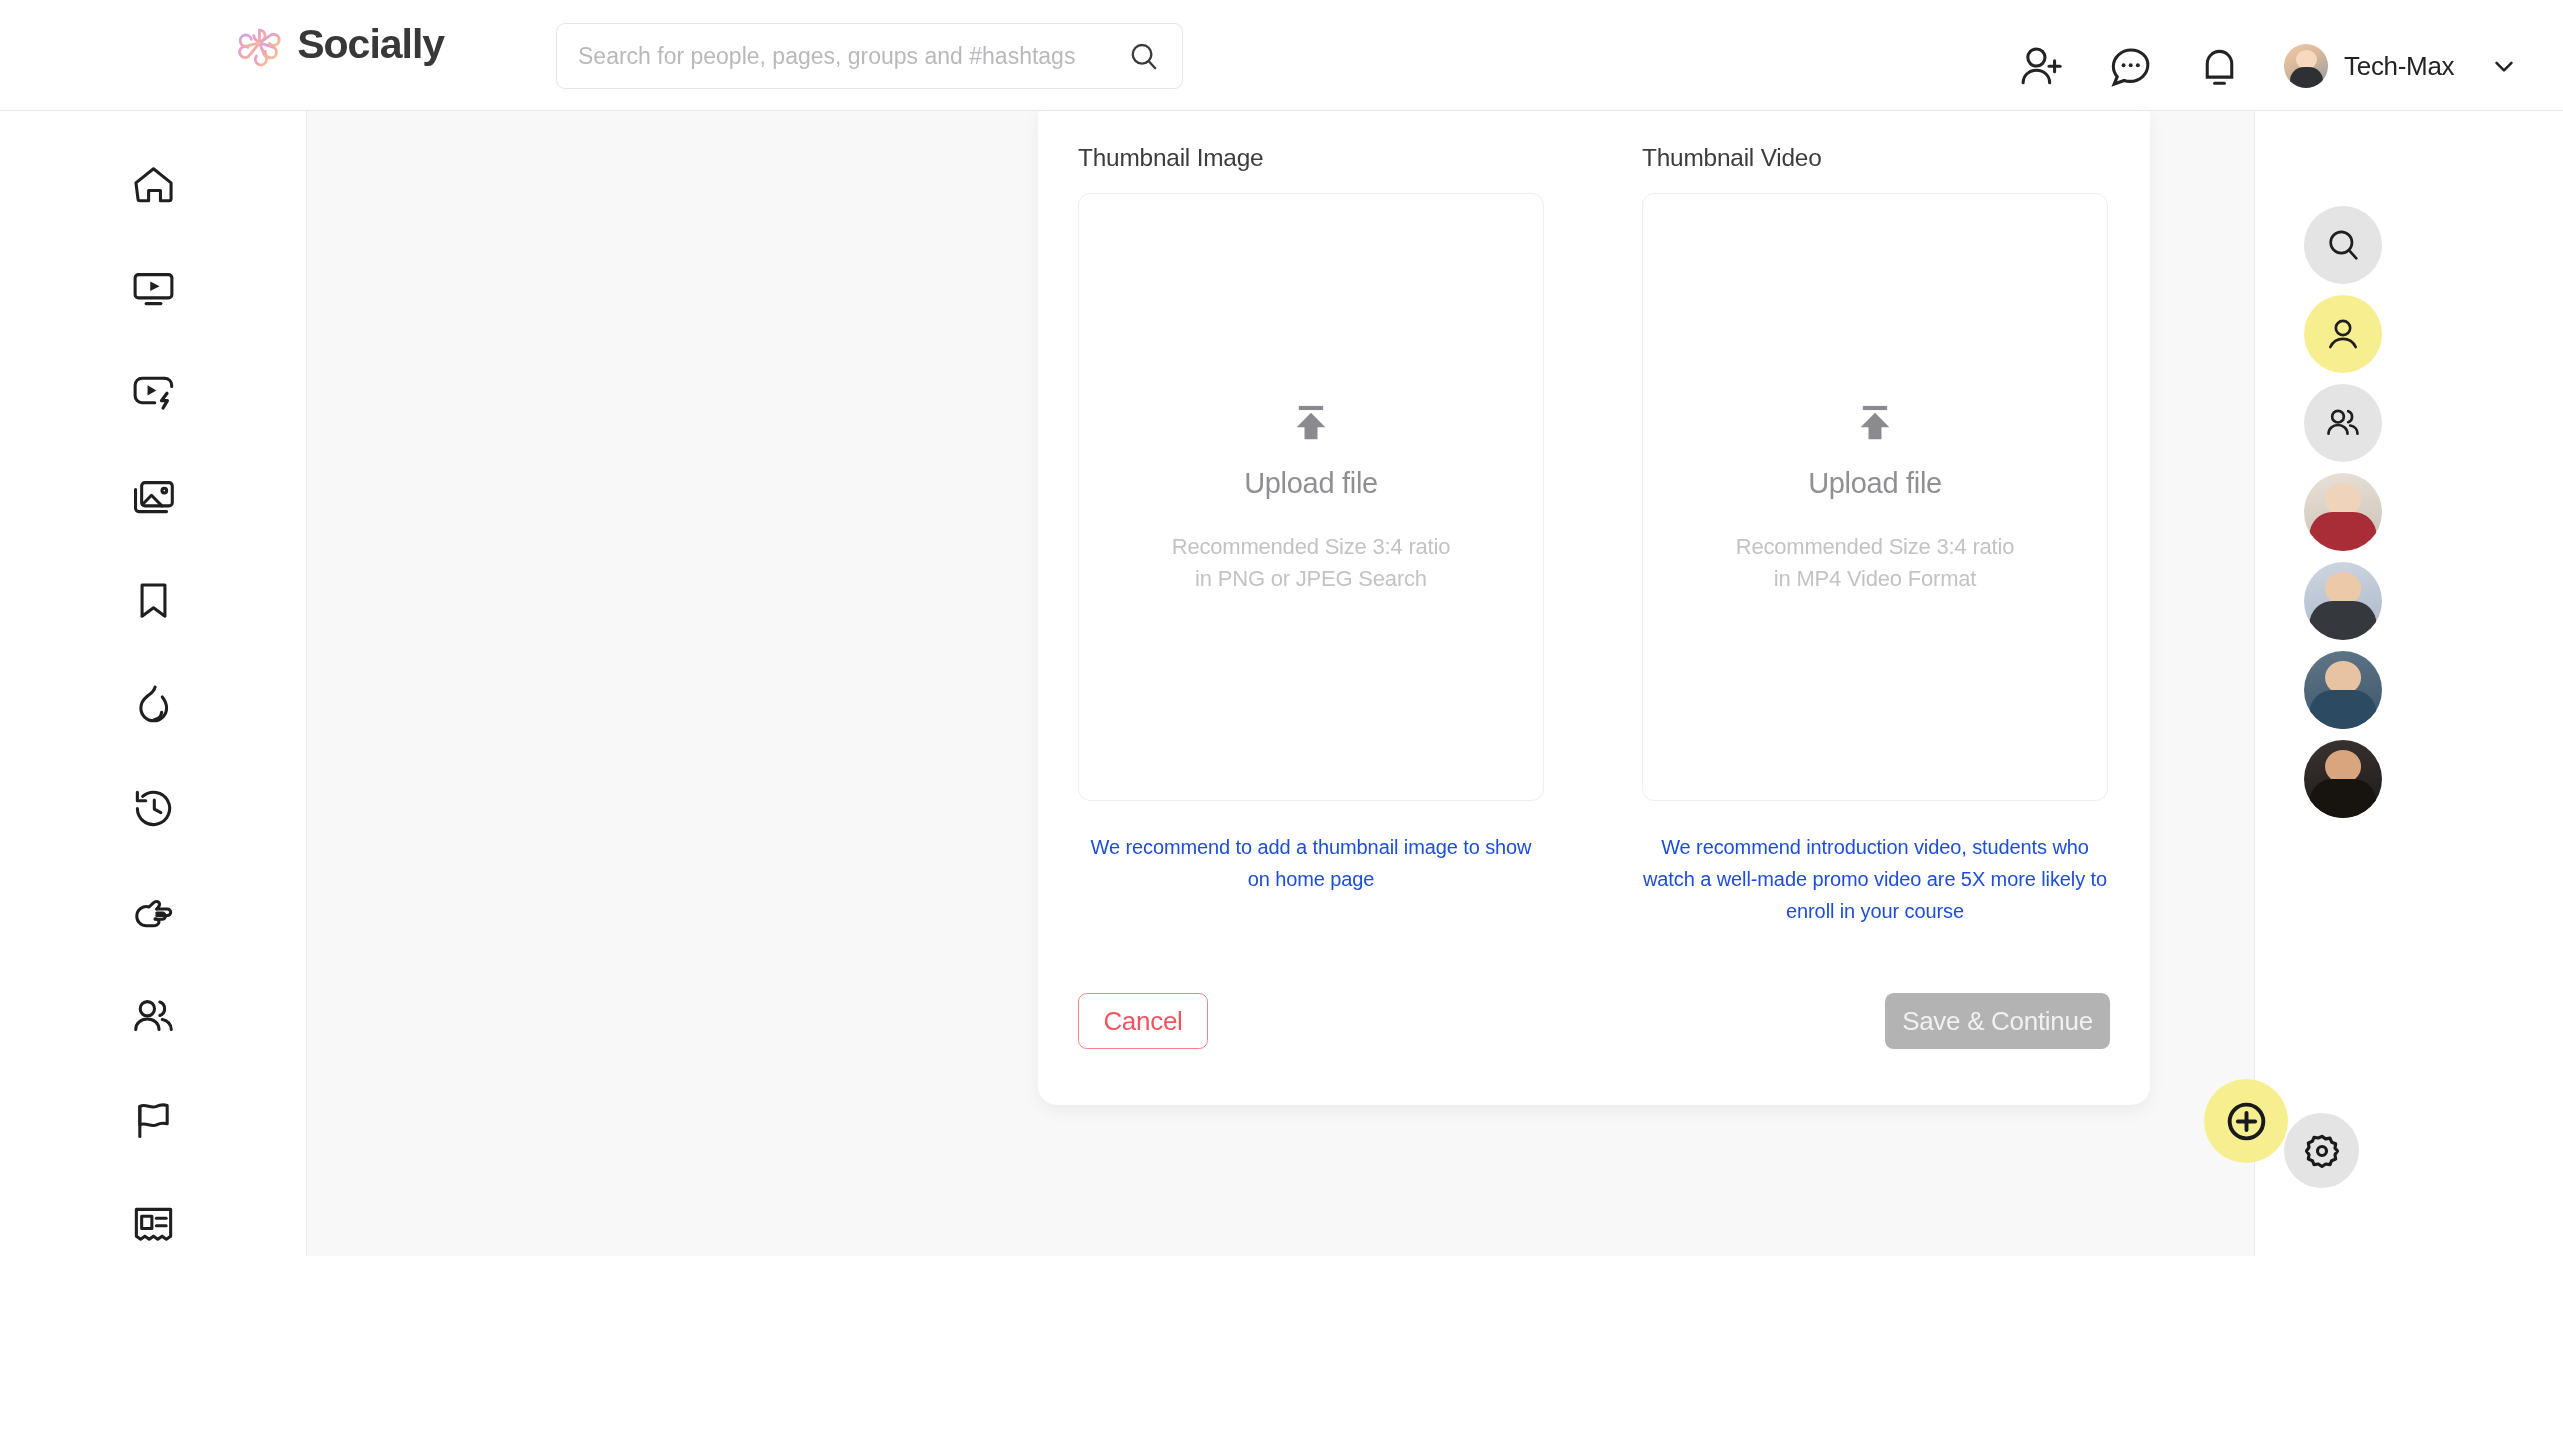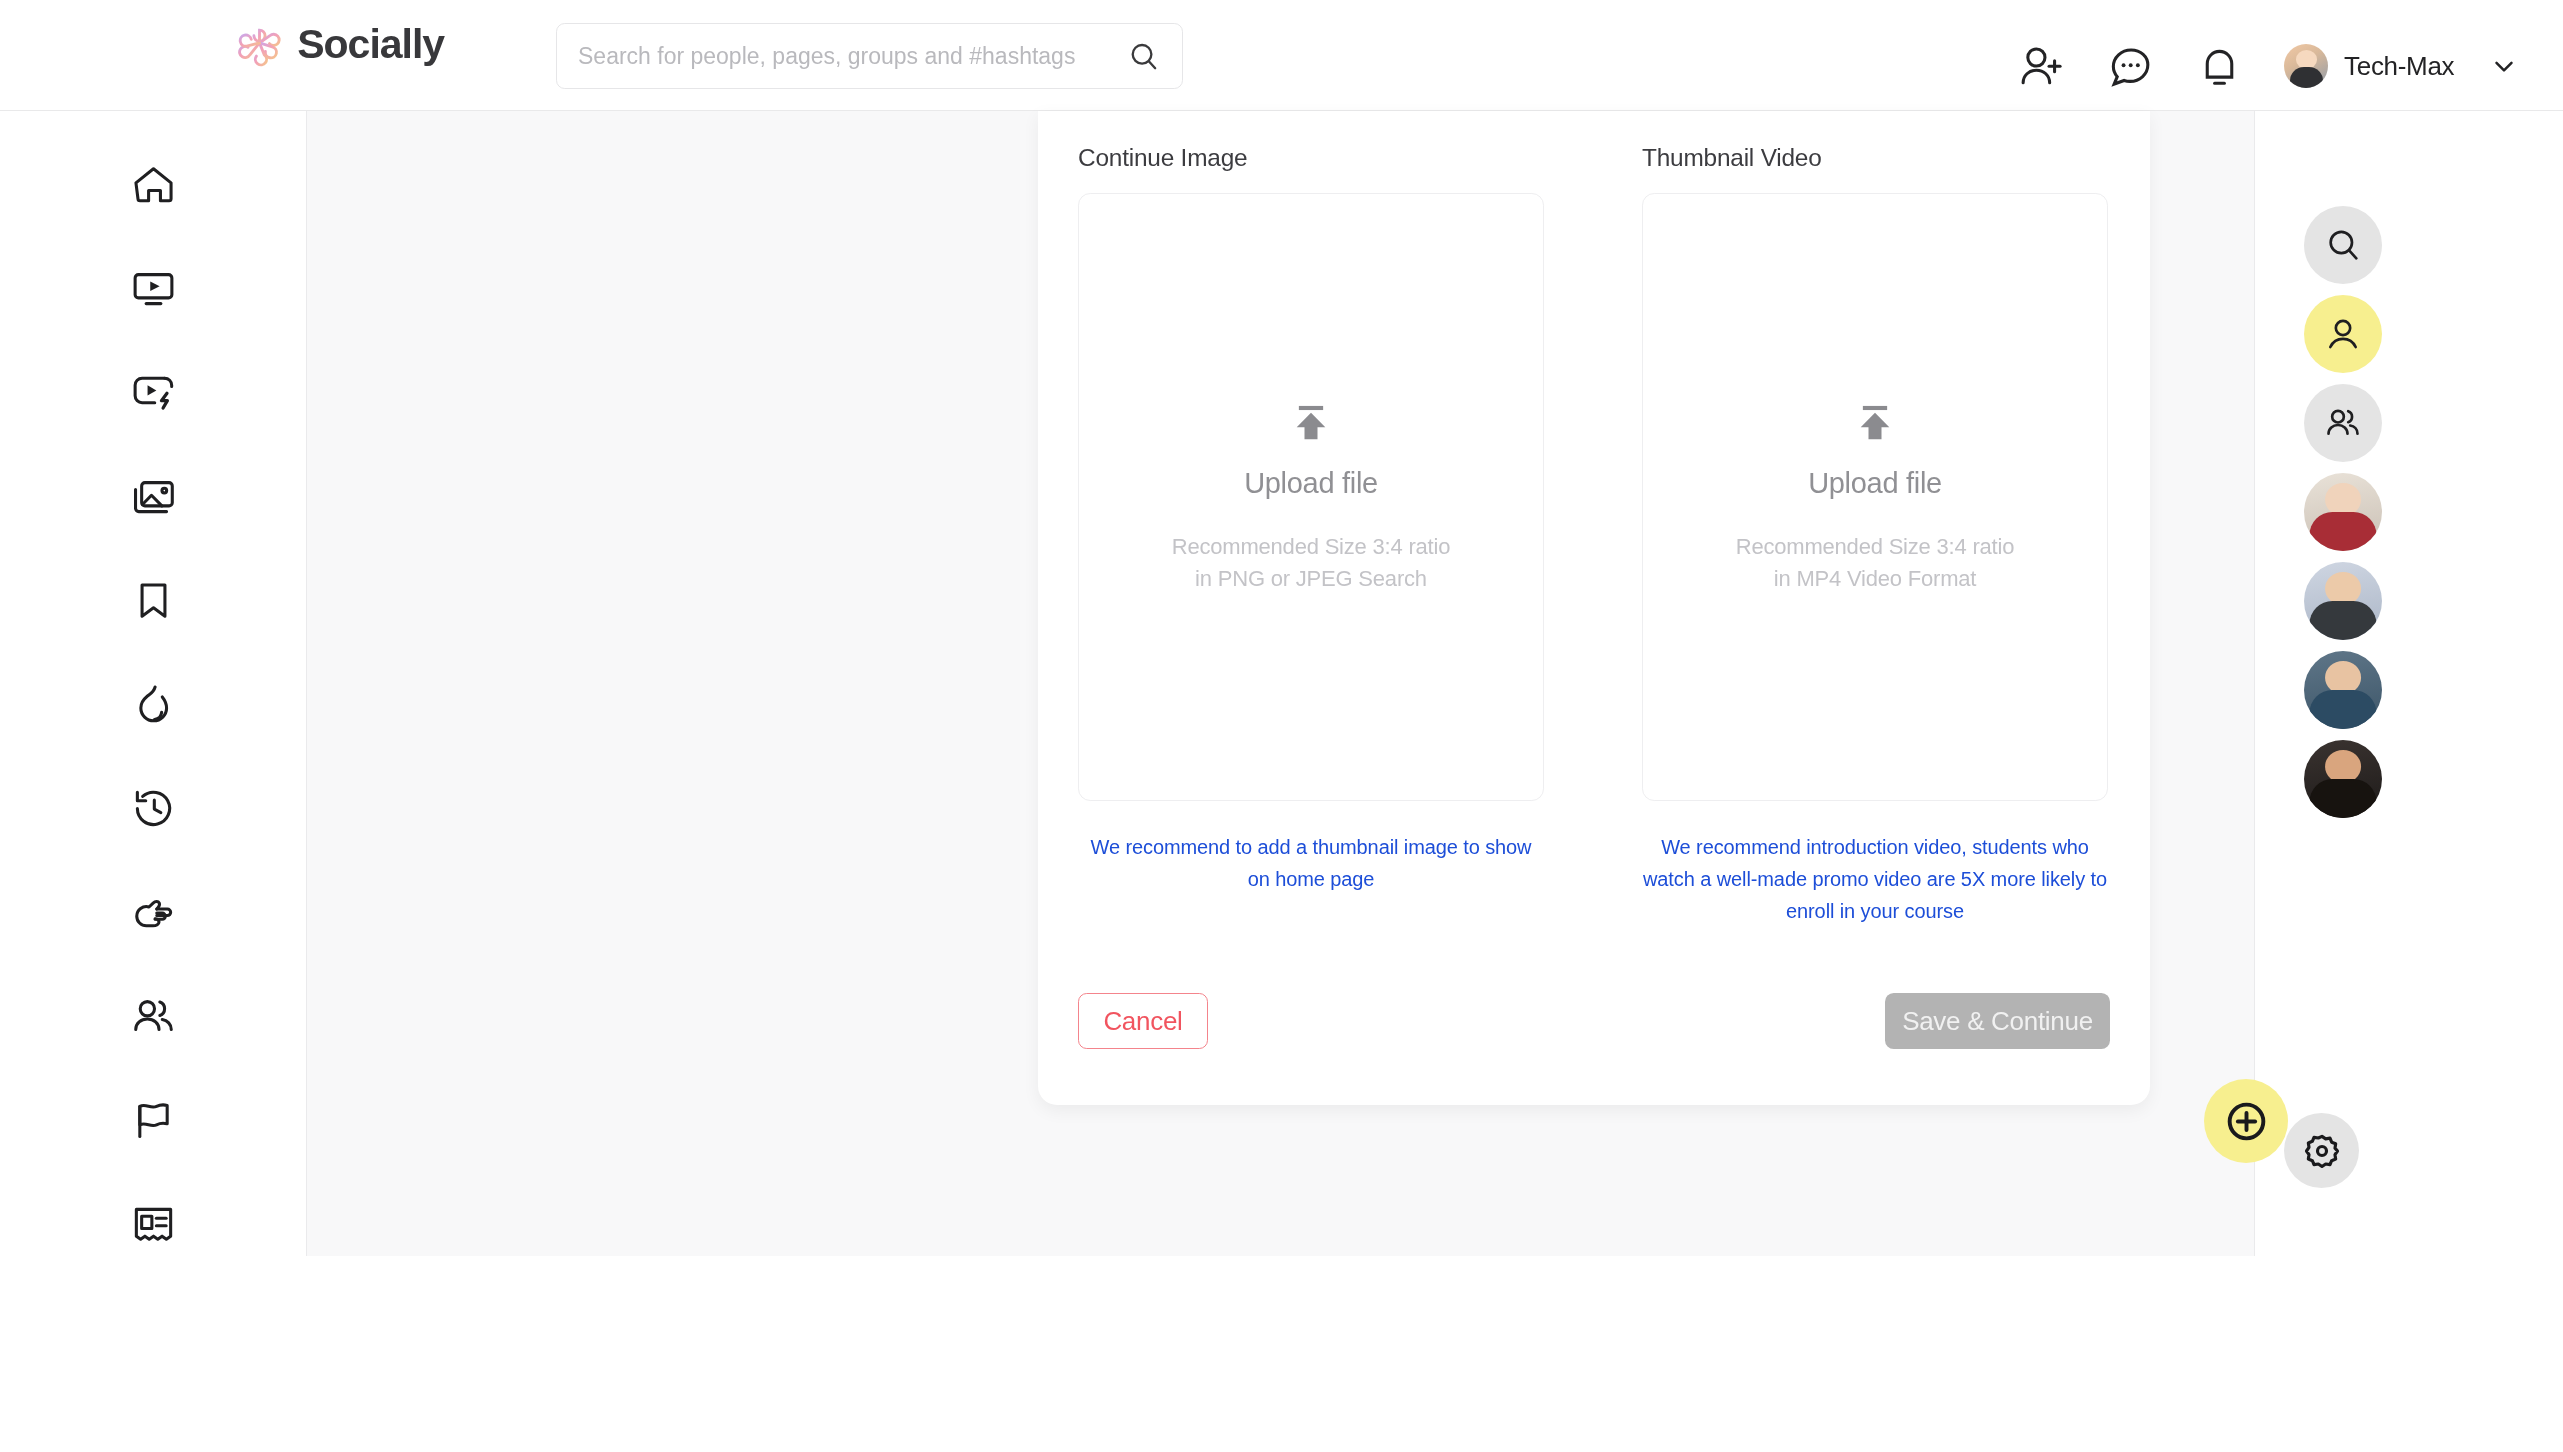--- a/index.html
+++ b/index.html
@@ -328,21 +328,21 @@
     </div>
   </div>
 
   <div class="center-panel">
 
     <div class="card">
 
       <div class="upload-row">
 
         <div class="upload-col">
-          <div class="upload-label">Continue Image</div>
+          <div class="upload-label">Thumbnail Image</div>
           <div class="dropzone">
             <span class="up-ic">
               <svg viewBox="0 0 24 24">
                 <rect x="6.4" y="3.2" width="11.2" height="1.9" fill="currentColor"></rect>
                 <path d="M12 6.4 18.6 13H15v5.6H9V13H5.4z" fill="currentColor"></path>
               </svg>
             </span>
             <div class="dz-title">Upload file</div>
             <div class="dz-sub">
               <span>Recommended Size 3:4 ratio</span><br>

